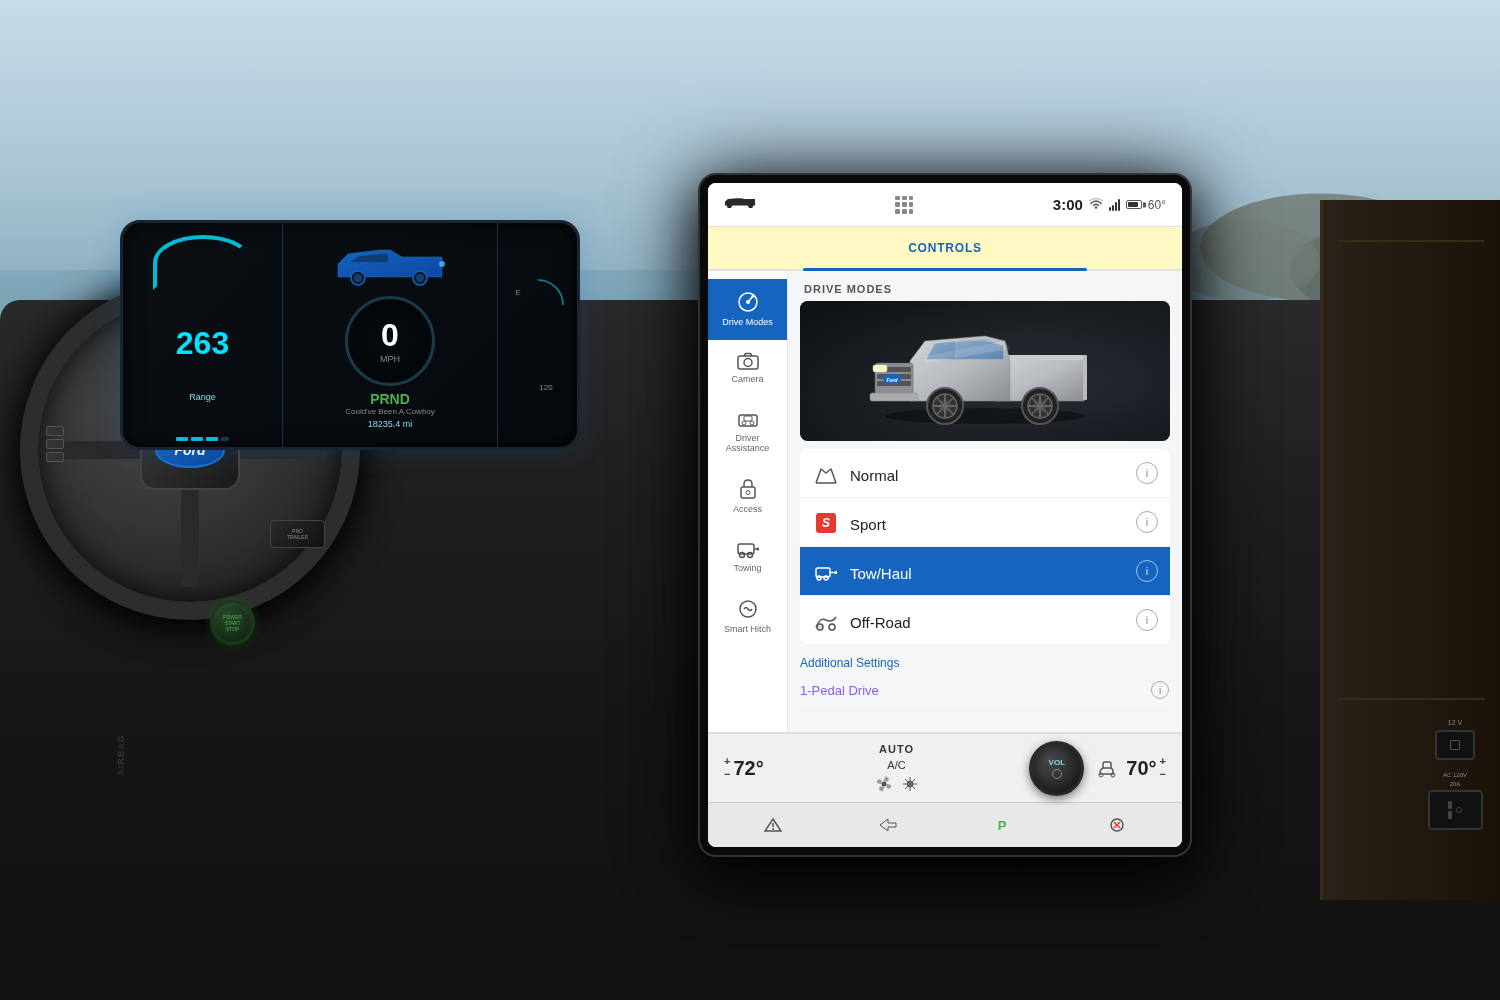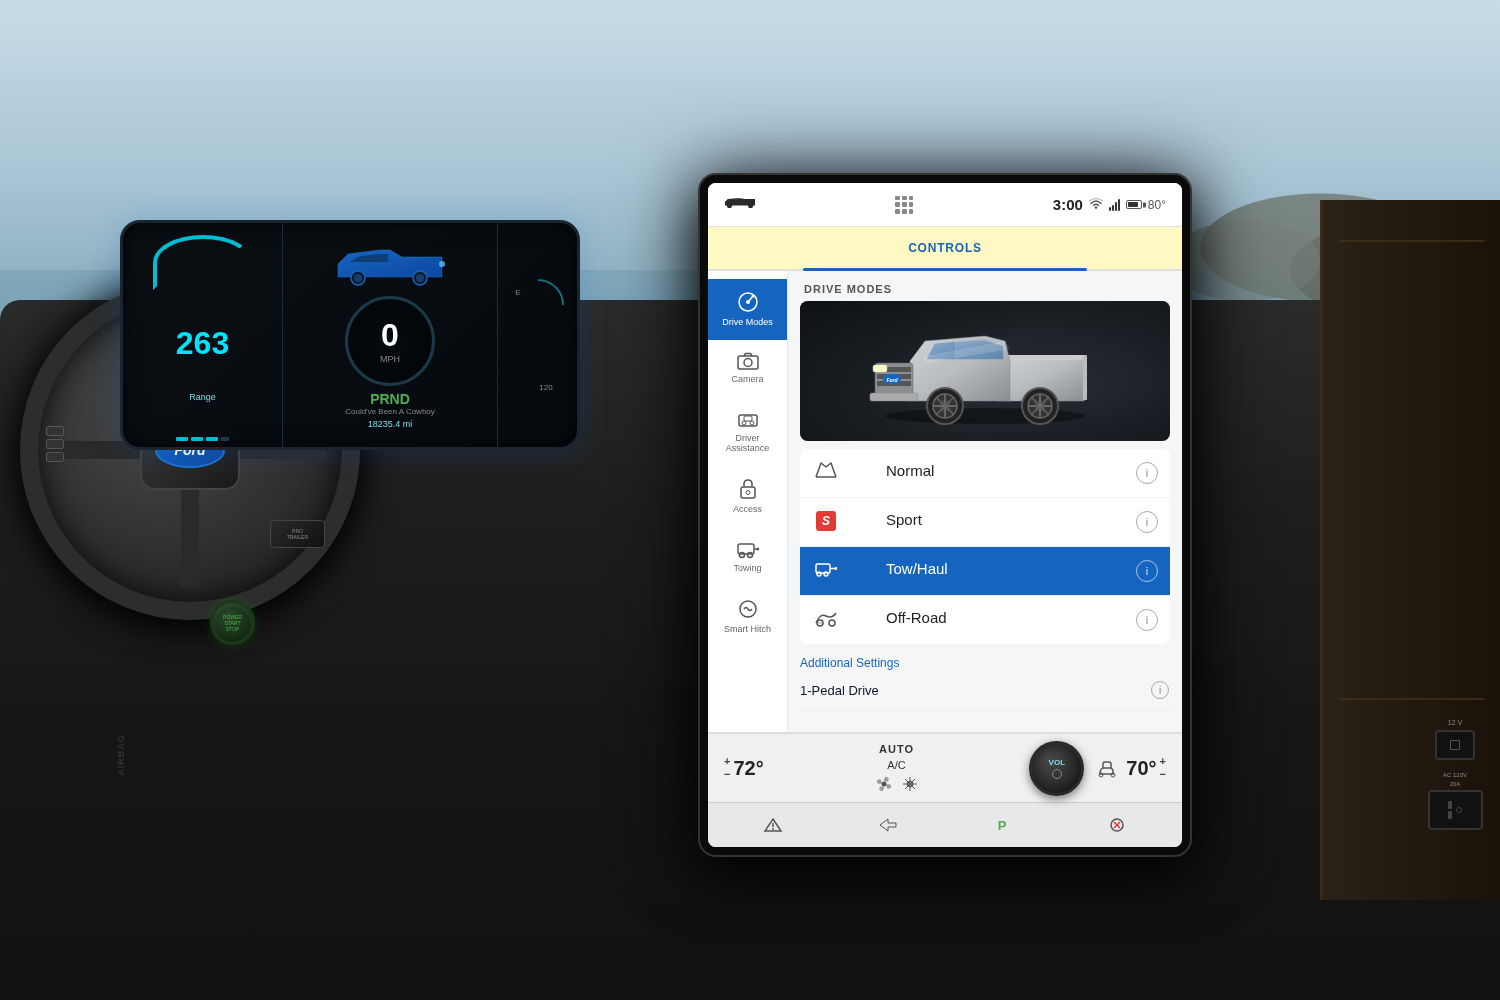--- a/index.html
+++ b/index.html
@@ -452,27 +452,26 @@
     
     .drive-modes-list {
       padding: 0 12px;
       display: flex;
       flex-direction: column;
       gap: 0;
     }
 
     .drive-mode-item {
       display: flex;
-      align-items: flex-start;
+      align-items: flex-end;
       padding: 13px 12px;
       background: white;
       border-bottom: 1px solid #eee;
       cursor: pointer;
       position: relative;
-      gap: 36px;
     }
 
     .drive-mode-item:first-child {
       border-radius: 8px 8px 0 0;
     }
 
     .drive-mode-item:last-child {
       border-radius: 0 0 8px 8px;
       border-bottom: none;
     }
@@ -537,21 +536,21 @@
 
     .one-pedal-row {
       display: flex;
       align-items: center;
       padding: 10px 0;
       border-bottom: 1px solid #eee;
     }
 
     .one-pedal-label {
       font-size: 13px;
-      color: #0f172a;
+      color: #8b5cf6;
       flex: 1;
     }
 
     
     .climate-bar {
       background: #f0f0f0;
       border-top: 2px solid #ddd;
       padding: 6px 16px;
       display: flex;
       align-items: center;
@@ -808,21 +807,21 @@
           <div class="signal-bar" style="height:4px"></div>
           <div class="signal-bar" style="height:6px"></div>
           <div class="signal-bar" style="height:9px"></div>
           <div class="signal-bar" style="height:12px"></div>
         </div>
 
         <div class="battery-icon">
           <div class="battery-fill"></div>
           <div style="position:absolute;right:-5px;top:50%;transform:translateY(-50%);width:3px;height:5px;background:#555;border-radius:0 1px 1px 0"></div>
         </div>
-        <span class="temp-display">80°</span>
+        <span class="temp-display">60°</span>
       </div>
     </div>
 
     <div class="tab-nav">
       <div class="tab-item active">CONTROLS</div>
     </div>
 
     <div class="content-area">
 
       <div class="sidebar-nav">

